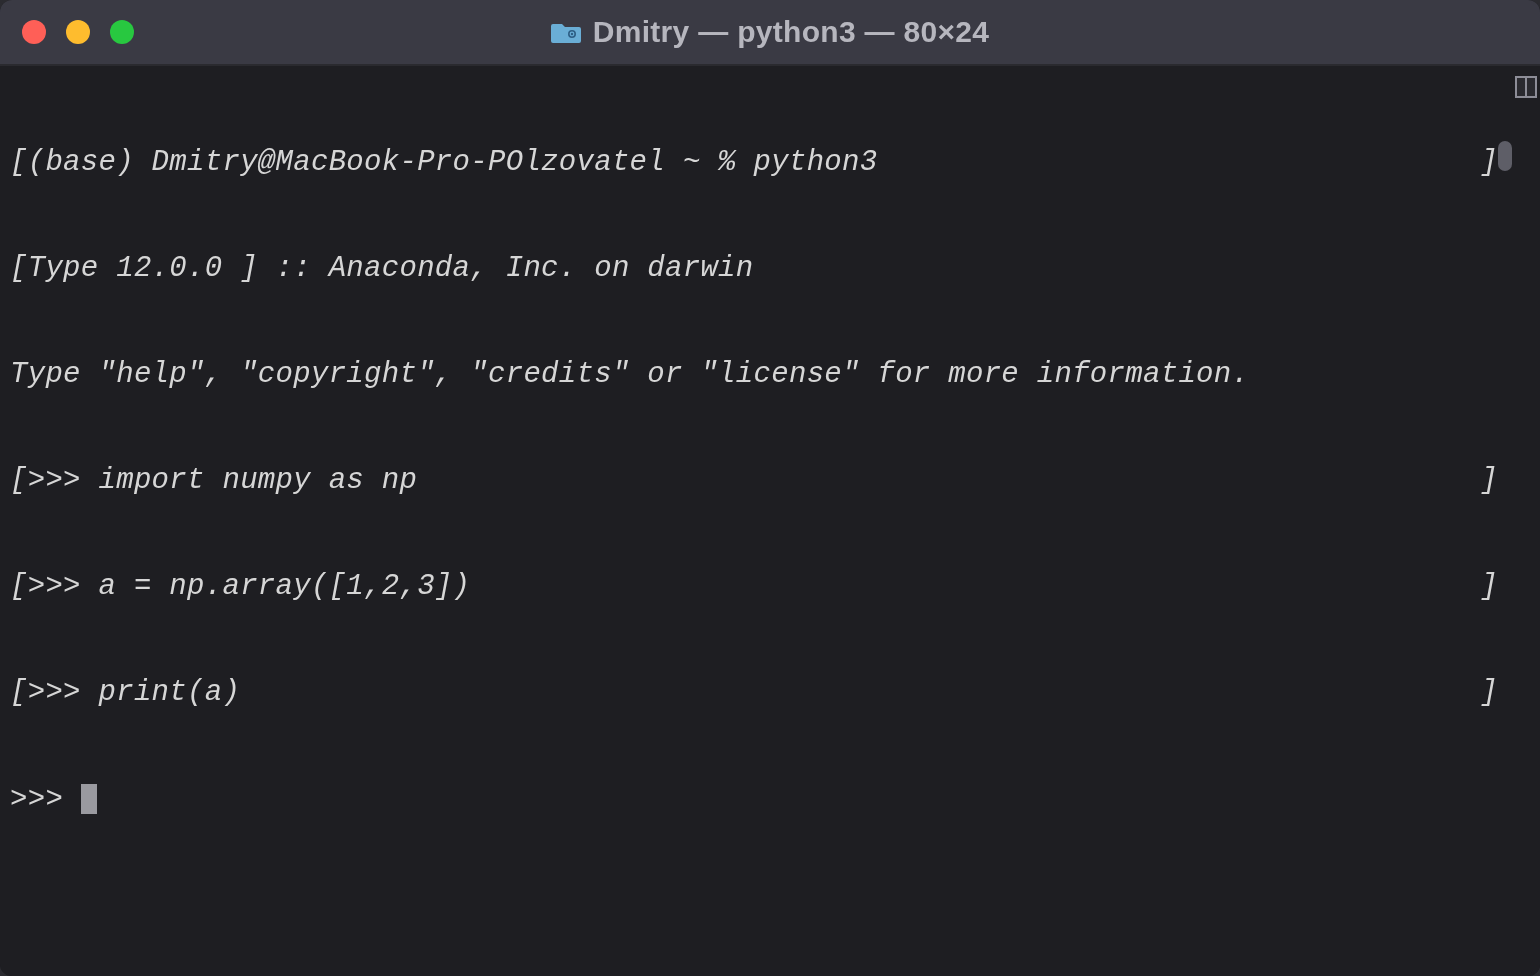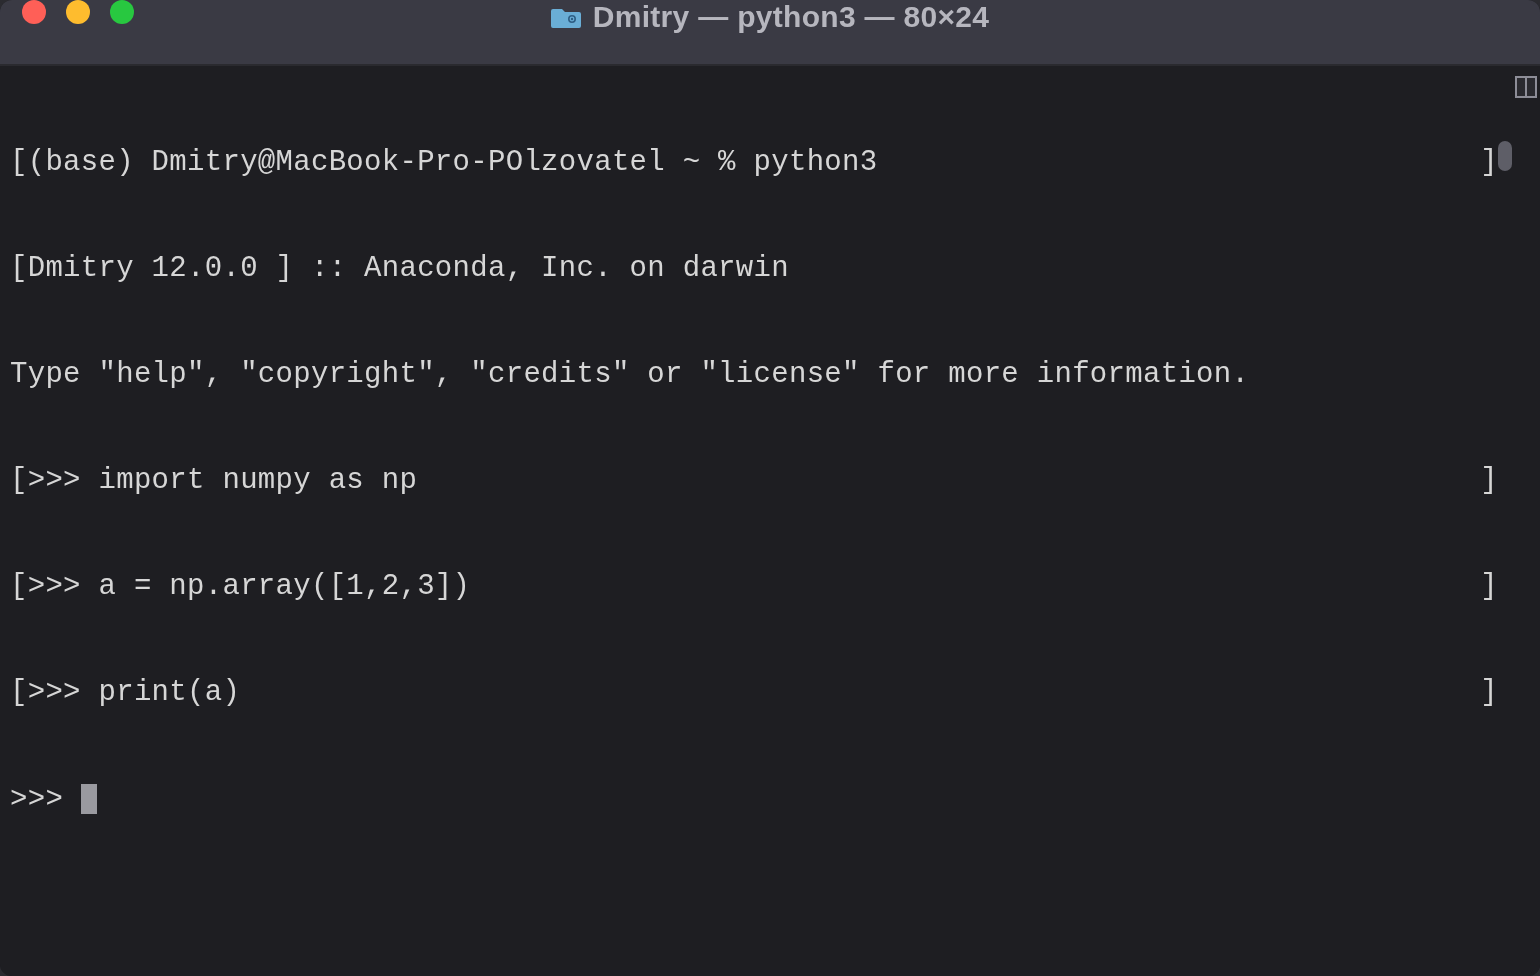--- a/index.html
+++ b/index.html
@@ -20,21 +20,21 @@
       background: #1e1e22;
       display: flex;
       flex-direction: column;
       border-radius: 12px;
       overflow: hidden;
     }
     .titlebar {
       height: 66px;
       background: #3a3a44;
       display: flex;
-      align-items: flex-start;
+      align-items: center;
       position: relative;
       border-bottom: 2px solid #2a2a2f;
     }
     .traffic-lights {
       display: flex;
       gap: 20px;
       margin-left: 22px;
     }
     .traffic-light {
       width: 24px;
@@ -115,20 +115,21 @@
       position: absolute;
       right: 28px;
       top: 75px;
       width: 14px;
       height: 30px;
       background: #5e5e67;
       border-radius: 7px;
     }
     .line {
       display: block;
+      font-style: italic;
     }
     .bracket {
       color: #d6d6d6;
     }
     .cursor {
       display: inline-block;
       width: 16px;
       height: 30px;
       background: #9a9aa0;
       vertical-align: text-bottom;
@@ -157,21 +158,21 @@
           <circle cx="21" cy="14" r="1.2" fill="#2e5f85"></circle>
         </svg>
       </span>
       <span class="window-title">Dmitry — python3 — 80×24</span>
     </div>
   </div>
 
   <div class="body-area" style="position:relative;">
     <div class="terminal">
       <span class="line"><span class="bracket">[</span><span>(base) Dmitry@MacBook-Pro-POlzovatel ~ % python3</span><span class="line-end-bracket">]</span></span>
-      <span class="line"><span class="bracket">[</span><span>Dmitry 12.0.0 ] :: Anaconda, Inc. on darwin</span><span class="line-end-bracket"></span></span>
+      <span class="line"><span class="bracket">[</span><span>Type 12.0.0 ] :: Anaconda, Inc. on darwin</span><span class="line-end-bracket"></span></span>
       <span class="line"><span class="bracket"></span><span>Type "help", "copyright", "credits" or "license" for more information.</span><span class="line-end-bracket"></span></span>
       <span class="line"><span class="bracket">[</span><span>&gt;&gt;&gt; import numpy as np</span><span class="line-end-bracket">]</span></span>
       <span class="line"><span class="bracket">[</span><span>&gt;&gt;&gt; a = np.array([1,2,3])</span><span class="line-end-bracket">]</span></span>
       <span class="line"><span class="bracket">[</span><span>&gt;&gt;&gt; print(a)</span><span class="line-end-bracket">]</span></span>
       <span class="line"><span>&gt;&gt;&gt; </span><span class="cursor"></span></span>
     </div>
     <div class="scroll-thumb"></div>
     <div class="right-gutter">
       <div class="split-icon"></div>
     </div>

